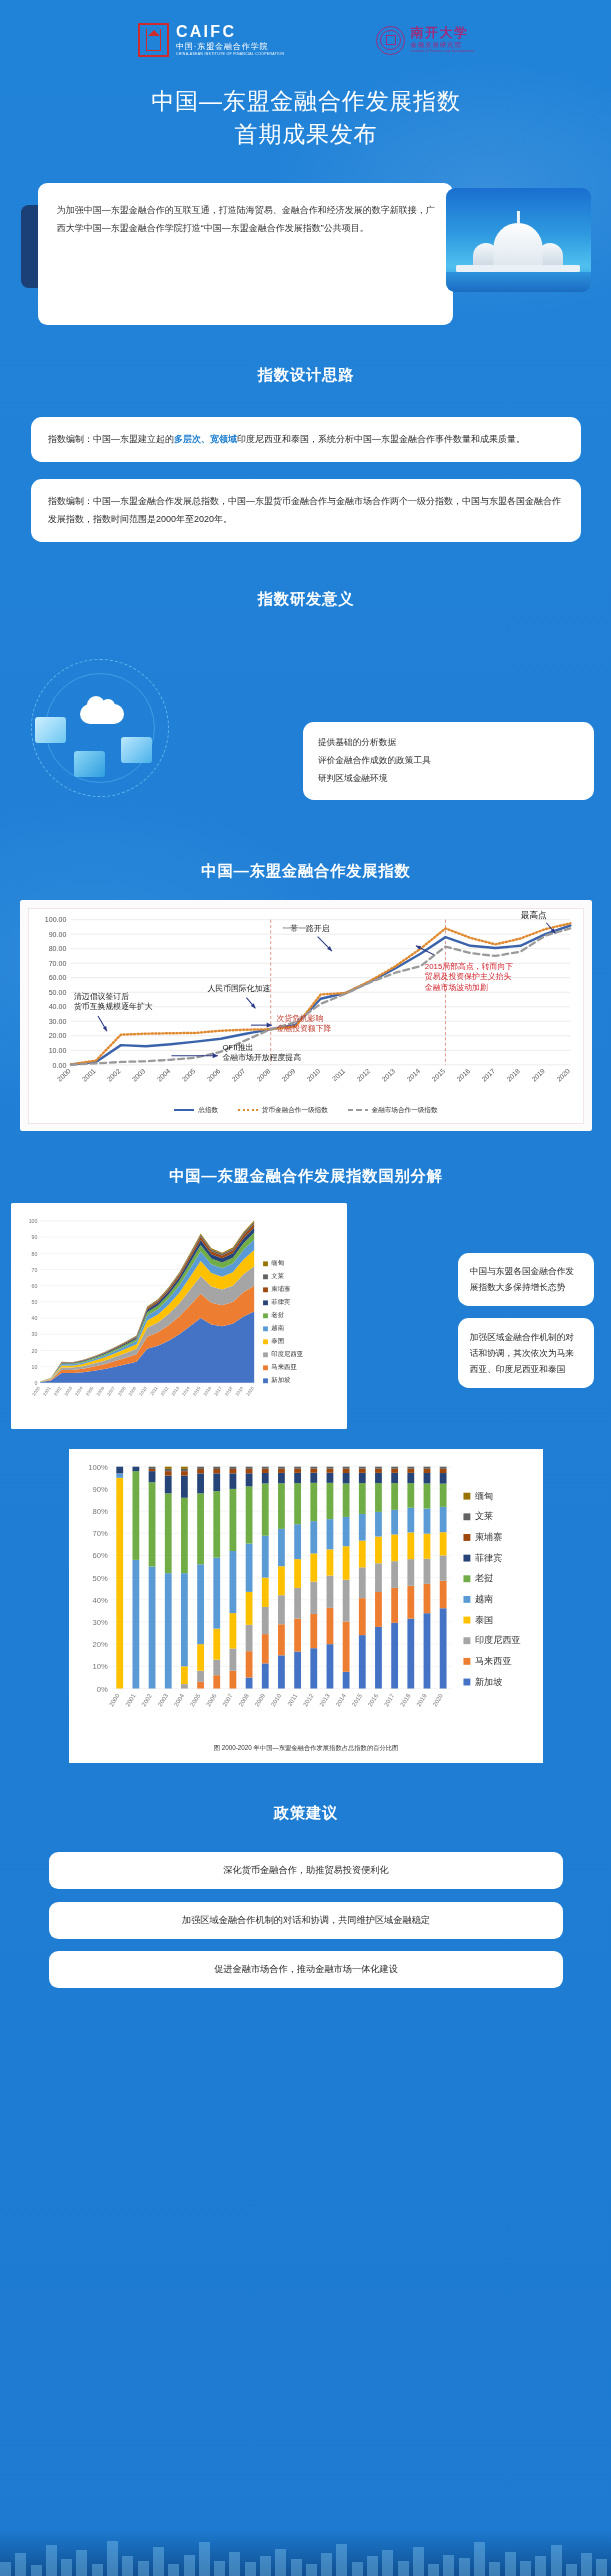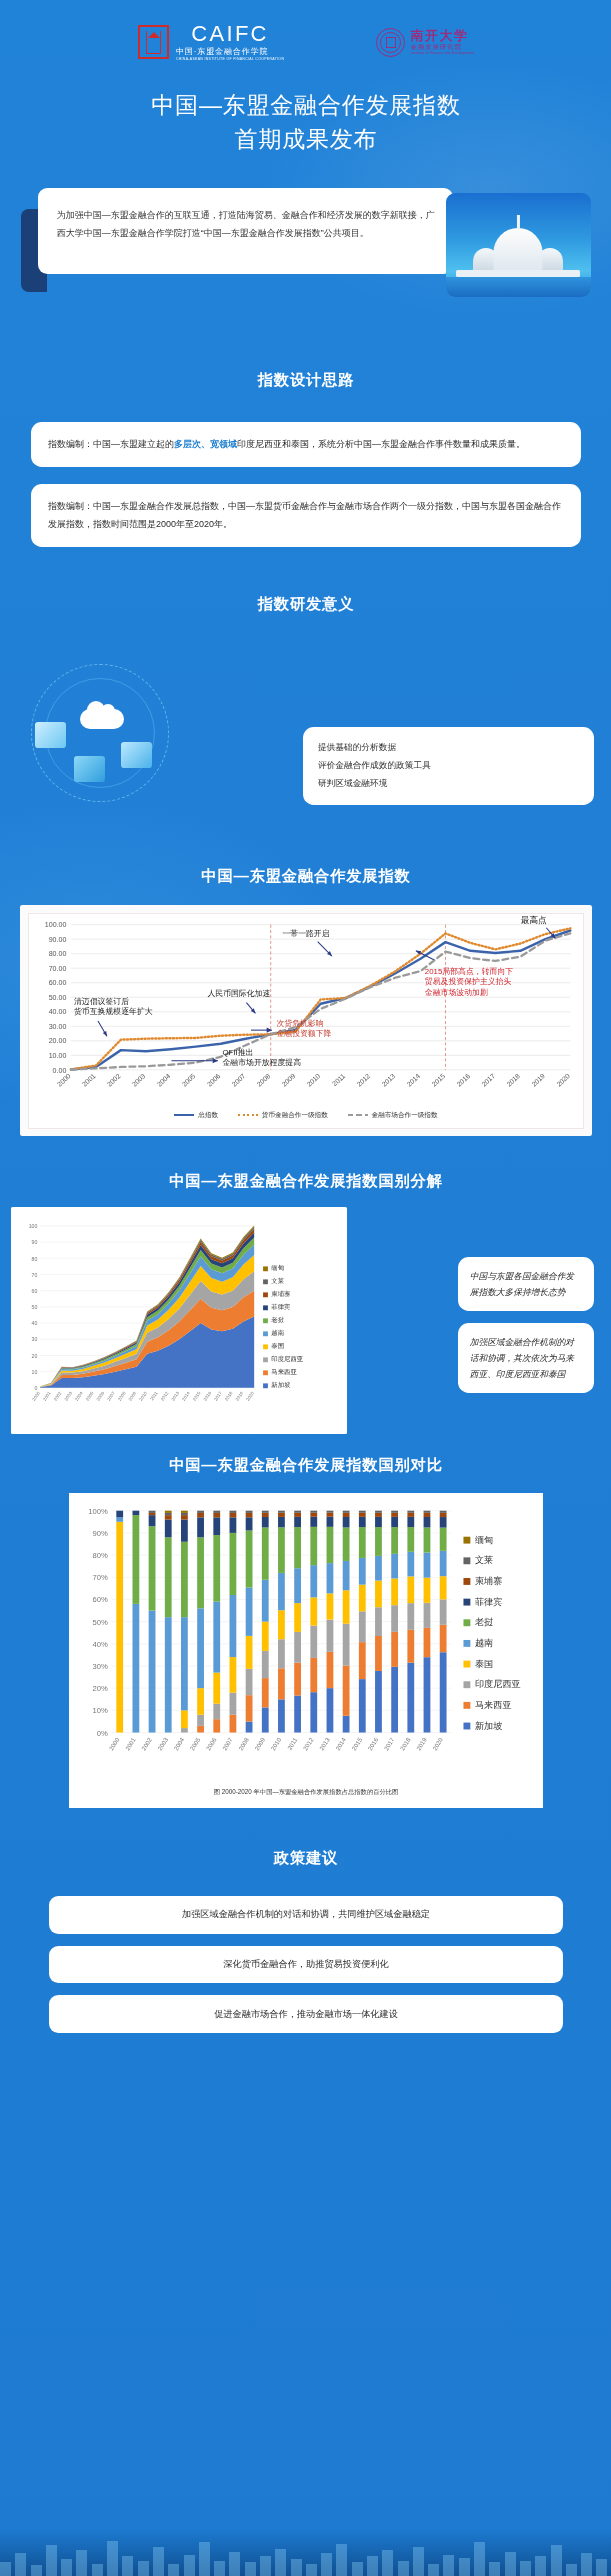--- a/index.html
+++ b/index.html
@@ -34,21 +34,21 @@
   .caifc-mark:after{
     content:""; position:absolute; width:12.2px; height:21.4px;
     border:1.5px solid #d02b2b; border-top:none;
   }
   .caifc-mark:before{
     content:""; position:absolute; top:4.6px; width:0;height:0;
     border-left:6.9px solid transparent;border-right:6.9px solid transparent;
     border-bottom:6.9px solid #d02b2b;
   }
   .caifc-txt { color:#fff; line-height:1; }
-  .caifc-txt .big { font-size:22px; font-weight:normal; letter-spacing:2.3px;text-align:center; }
+  .caifc-txt .big { font-size:16px; font-weight:bold; letter-spacing:2.3px; }
   .caifc-txt .mid { font-size:8px; letter-spacing:0.9px; margin-top:3.1px;}
   .caifc-txt .sml { font-size:3.5px; letter-spacing:0.3px; margin-top:2.3px; opacity:.95;}
 
   .nankai { display:flex; align-items:center; gap:5.4px; }
   .nankai-seal{
     width:29px;height:29px;border-radius:50%;
     border:1.1px solid #9b2d7f; position:relative;
   }
   .nankai-seal:after{
     content:""; position:absolute; inset:3.1px; border:0.8px solid #9b2d7f; border-radius:50%;
@@ -68,21 +68,21 @@
     letter-spacing: 0.8px;
   }
 
   
   .intro-wrap{ position:relative; margin: 32px 21.4px 0 21.4px; height: 115px; }
   .intro-tab{
     position:absolute; left:0; top:21.4px; width:26px; height:83px;
     background:#1b3f77; border-radius:7.6px 0 0 7.6px;
   }
   .intro-card{
-    position:absolute; left:17px; top:0; right:138px; height:86px;
+    position:absolute; left:17px; top:0; right:138px; height:142px;
     background:#fff; border-radius:9.2px;
     padding: 17.6px 13.8px 0 18.4px;
     font-size: 9px; line-height: 2.0; color:#333;
   }
   .intro-img{
     position:absolute; right:0; top:4.6px; width:145px; height:104px;
     border-radius: 9.2px; overflow:hidden;
     background: linear-gradient(180deg,#1a6fd0 0%, #2f9ae0 45%, #4fc0ef 75%, #2b8ed9 100%);
   }
   .intro-img .bld{
@@ -174,21 +174,21 @@
      background:repeating-linear-gradient(90deg,#e08a30 0 2.3px,transparent 2.3px 4.6px);}
   .sw-dash{display:inline-block;width:20px;height:2.3px;vertical-align:middle;
      background:repeating-linear-gradient(90deg,#9a9a9a 0 5.4px,transparent 5.4px 8.4px);}
 
   
   .area-wrap{ position:relative; margin-top:15.3px; }
   .area-card{
     position:absolute; left:10.7px; top:0; width:336px;
     background:#fff; border-radius:1.5px; padding:6.1px 4.6px;
   }
-  .area-notes{ position:absolute; right:18.4px; top:50px; width:136px;font-style:italic; }
+  .area-notes{ position:absolute; right:18.4px; top:50px; width:136px; }
   .nbox{
     background:#fff;border-radius:10.7px;padding:10.7px 12.2px;
     font-size:8.7px;line-height:1.85;color:#2b2b2b;margin-bottom:12.2px;
   }
 
   
   .bar-card{ background:#fff; margin:0 69px; padding:7.6px 6.1px 4.6px; }
   .bar-caption{
     text-align:center; color:#333; font-size:6.3px; padding:4.6px 0 6.1px;
   }
@@ -526,21 +526,20 @@
           <rect x="334" y="224" width="6.5" height="6.5" fill="#4472c4"></rect>
           <text x="345" y="229.5" font-size="8.6" fill="#333" font-family="&quot;Liberation Sans&quot;,&quot;DejaVu Sans&quot;,sans-serif">新加坡</text>
         </svg>
     </div>
     <div class="area-notes">
       <div class="nbox">中国与东盟各国金融合作发展指数大多保持增长态势</div>
       <div class="nbox">加强区域金融合作机制的对话和协调，其次依次为马来西亚、印度尼西亚和泰国</div>
     </div>
   </div>
 
-  <div style="margin-top:18.4px" class="sec-title">中国—东盟金融合作发展指数国别对比</div>
 
   <div style="margin-top:17px" class="bar-card">
     <svg id="barSvg" viewBox="0 0 600 370" style="display:block;width:100%;height:283px">
         <line x1="46" y1="304" x2="490" y2="304" stroke="#ededed" stroke-width="0.8"></line>
         <text x="41" y="308" text-anchor="end" font-size="10" fill="#777" font-family="&quot;Liberation Sans&quot;,sans-serif">0%</text>
         <line x1="46" y1="275" x2="490" y2="275" stroke="#ededed" stroke-width="0.8"></line>
         <text x="41" y="279" text-anchor="end" font-size="10" fill="#777" font-family="&quot;Liberation Sans&quot;,sans-serif">10%</text>
         <line x1="46" y1="246" x2="490" y2="246" stroke="#ededed" stroke-width="0.8"></line>
         <text x="41" y="250" text-anchor="end" font-size="10" fill="#777" font-family="&quot;Liberation Sans&quot;,sans-serif">20%</text>
         <line x1="46" y1="217" x2="490" y2="217" stroke="#ededed" stroke-width="0.8"></line>
@@ -808,22 +807,22 @@
         <text x="521" y="272" font-size="12" fill="#333" font-family="&quot;Liberation Sans&quot;,&quot;DejaVu Sans&quot;,sans-serif">马来西亚</text>
         <rect x="506" y="291" width="9" height="9" fill="#4472c4"></rect>
         <text x="521" y="299" font-size="12" fill="#333" font-family="&quot;Liberation Sans&quot;,&quot;DejaVu Sans&quot;,sans-serif">新加坡</text>
       </svg>
     <div class="bar-caption">图  2000-2020 年中国—东盟金融合作发展指数占总指数的百分比图</div>
   </div>
 
   <div style="margin-top:40px" class="sec-title">政策建议</div>
 
   <div style="margin-top:27.5px">
+    <div class="pbox">深化货币金融合作，助推贸易投资便利化</div>
     <div class="pbox">加强区域金融合作机制的对话和协调，共同维护区域金融稳定</div>
-    <div class="pbox">深化货币金融合作，助推贸易投资便利化</div>
     <div class="pbox">促进金融市场合作，推动金融市场一体化建设</div>
   </div>
 
   <div class="footer-city" id="footerCity">
       <div class="b" style="left: 0px; width: 10.7px; height: 13.8px;"></div>
       <div class="b" style="left: 15.3px; width: 10.7px; height: 23px;"></div>
       <div class="b" style="left: 31px; width: 10.7px; height: 10.7px;"></div>
       <div class="b" style="left: 46px; width: 10.7px; height: 31px;"></div>
       <div class="b" style="left: 61px; width: 10.7px; height: 17px;"></div>
       <div class="b" style="left: 76px; width: 10.7px; height: 26px;"></div>

